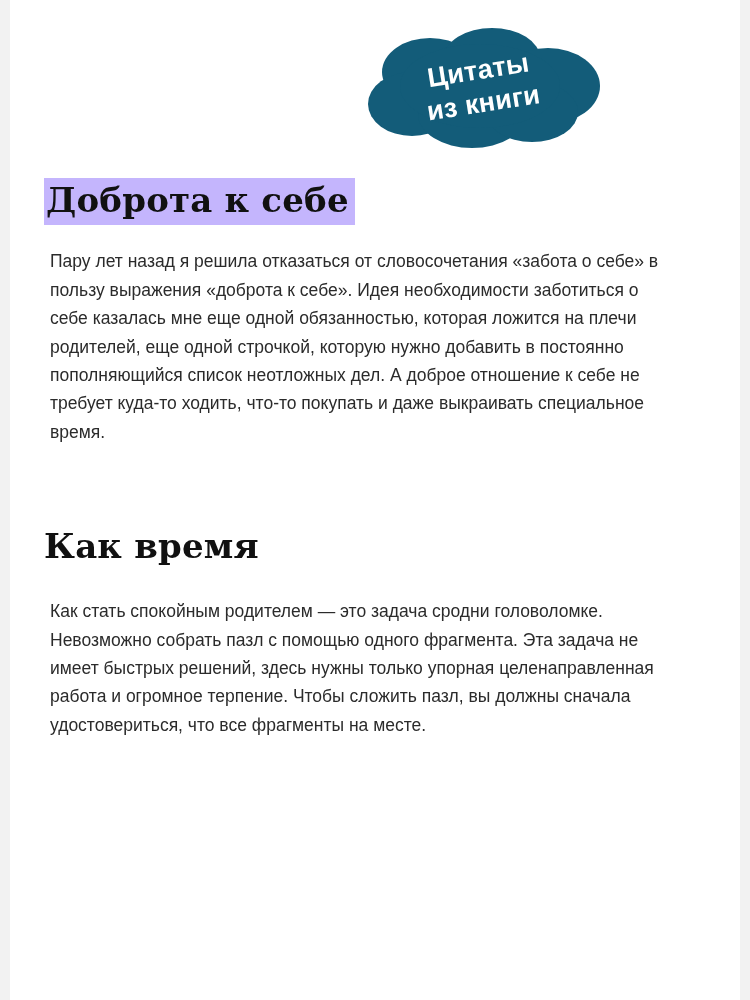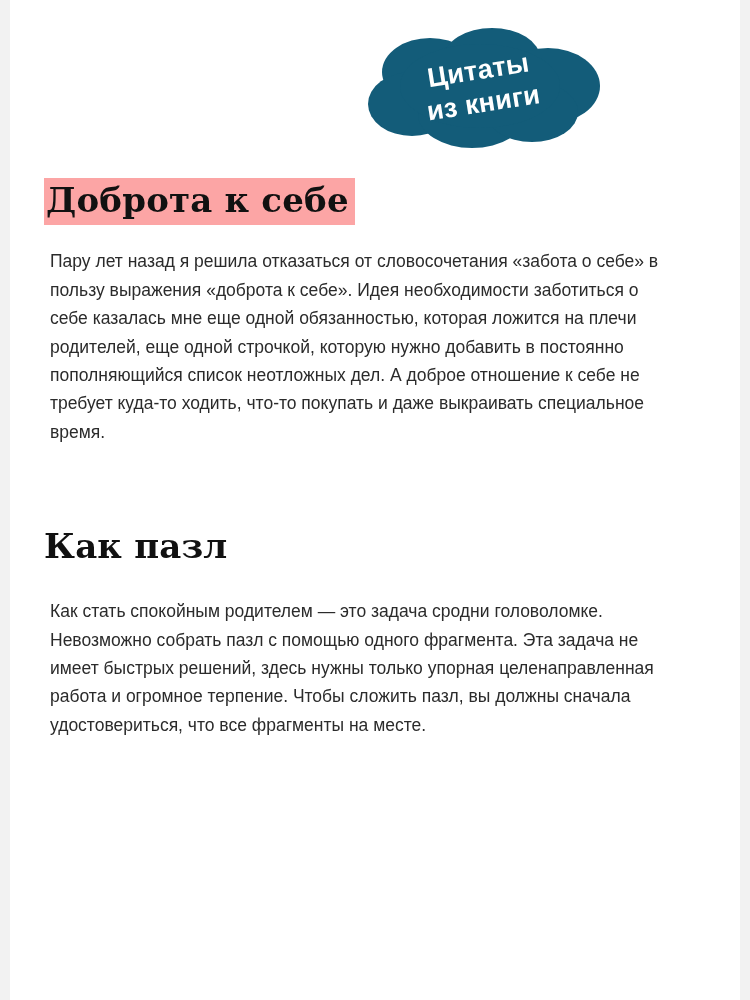--- a/index.html
+++ b/index.html
@@ -79,21 +79,21 @@
     font-family: "DejaVu Serif", "Liberation Serif", serif;
     font-size: 34px;
     font-weight: bold;
     color: #111111;
     margin: 0 0 16px 0;
     display: inline-block;
     line-height: 1.22;
     letter-spacing: 0.2px;
   }
   h2.heading.highlight {
-    background: #fca5a5;
+    background: #c4b5fd;
     padding: 2px 6px 4px 2px;
   }
   p.body-text {
     font-family: "Liberation Sans", sans-serif;
     font-size: 17.5px;
     line-height: 1.62;
     color: #2b2b2b;
     margin: 6px;
     text-align: left;
   }
@@ -130,19 +130,19 @@
 
     <div class="section">
       <h2 class="heading highlight">Доброта к себе</h2>
       <p class="body-text">Пару лет назад я решила отказаться от словосочетания «забота о себе» в пользу выражения «доброта к себе». Идея необходимости заботиться о себе казалась мне еще одной обязанностью, которая ложится на плечи родителей, еще одной строчкой, которую нужно добавить в постоянно пополняющийся список неотложных дел. А доброе отношение к себе не требует куда-то ходить, что-то покупать и даже выкраивать специальное время.</p>
     </div>
 
     <div class="gap"></div>
 
     <div class="section">
       <div class="heading2-wrap">
-        <h2 class="heading">Как пазл</h2>
+        <h2 class="heading">Как время</h2>
       </div>
       <p class="body-text">Как стать спокойным родителем — это задача сродни головоломке. Невозможно собрать пазл с помощью одного фрагмента. Эта задача не имеет быстрых решений, здесь нужны только упорная целенаправленная работа и огромное терпение. Чтобы сложить пазл, вы должны сначала удостовериться, что все фрагменты на месте.</p>
     </div>
 
   </div>
 </div>
 
 </body></html>

